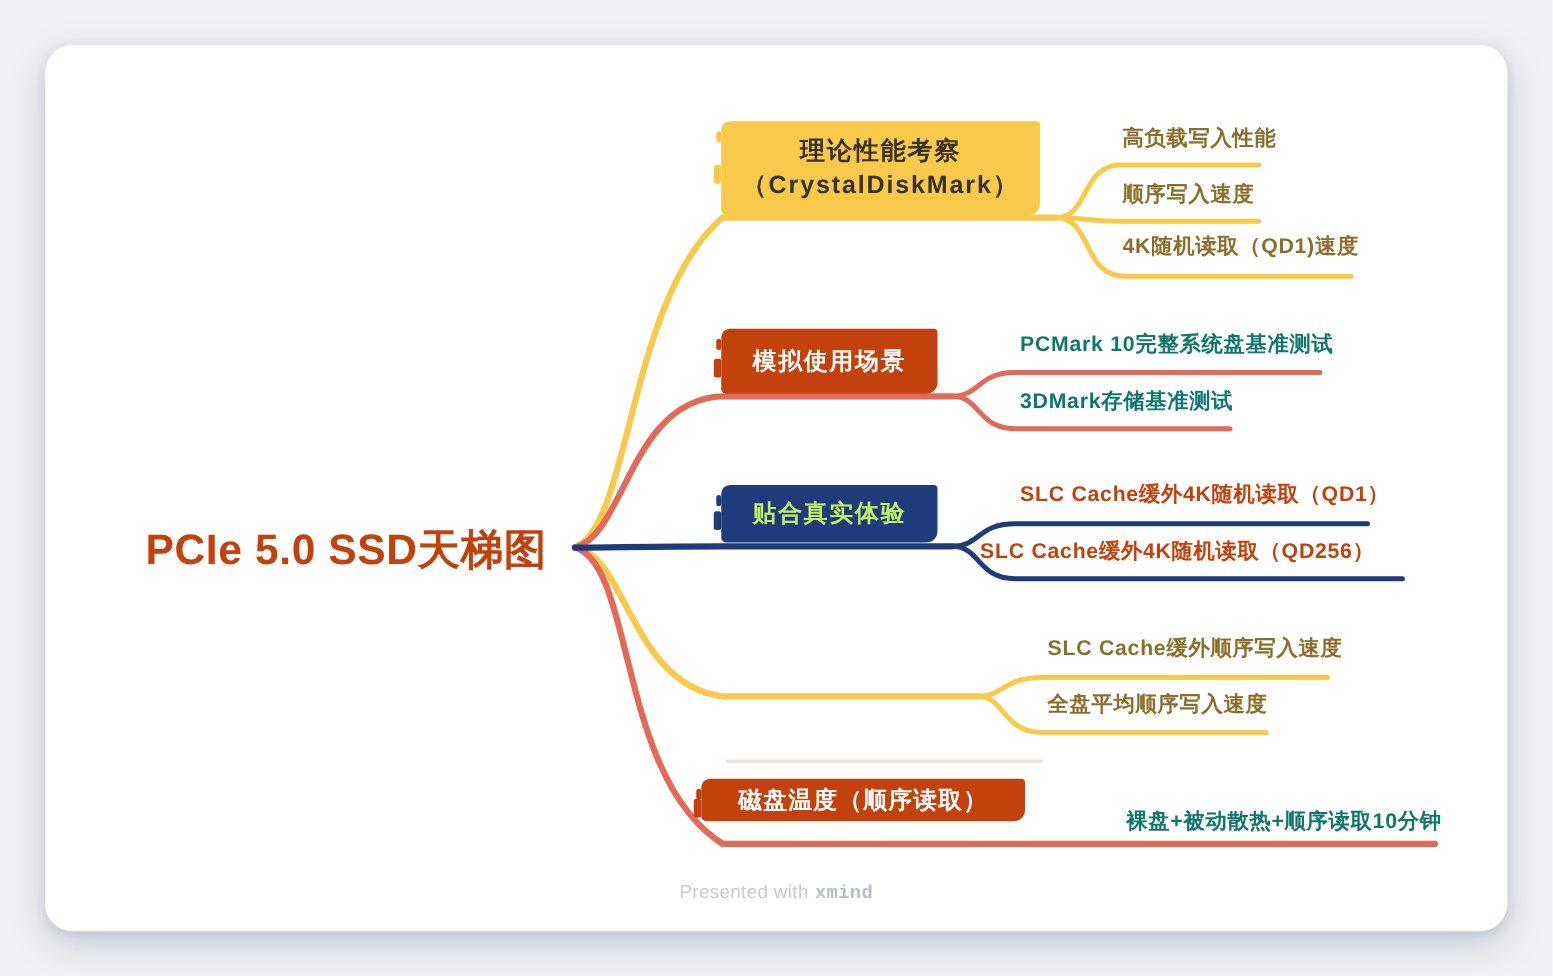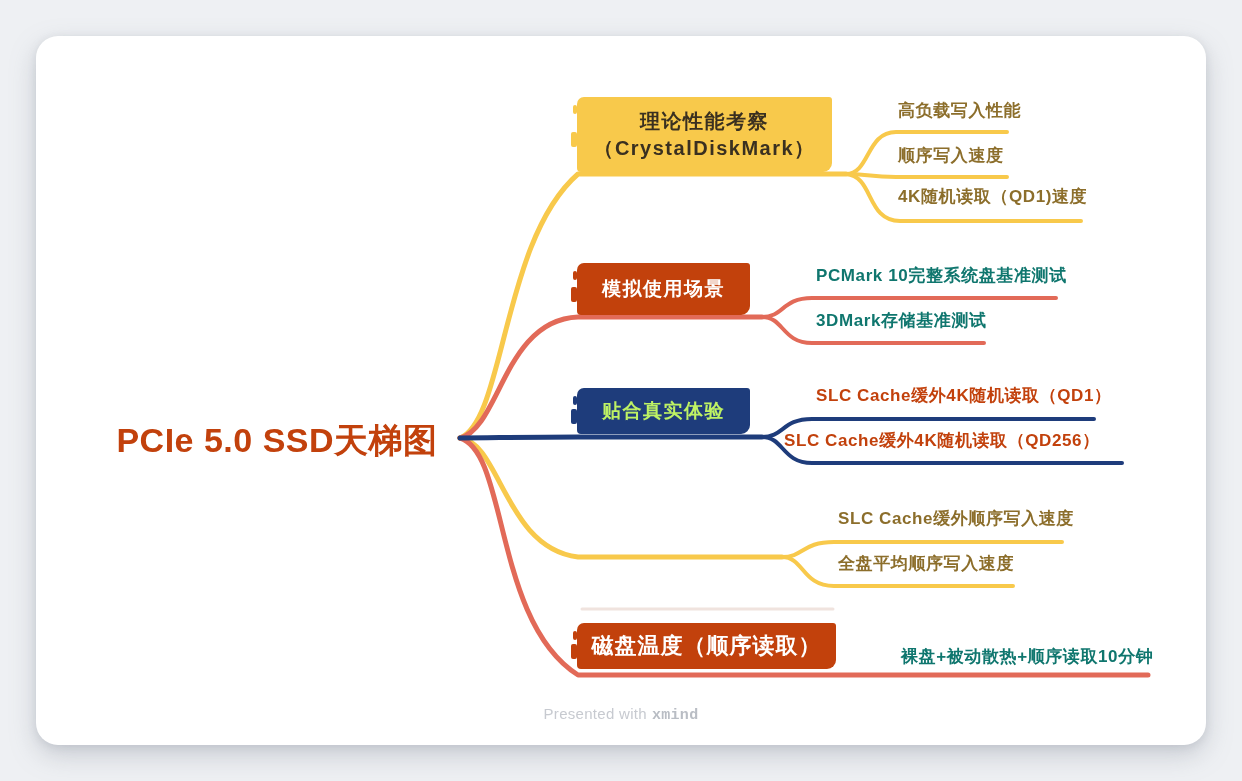--- a/index.html
+++ b/index.html
@@ -39,21 +39,21 @@
   .topic::after{
     content:"";position:absolute;border-radius:2px;background:inherit;
   }
   .topic::before{left:-6px;top:46%;width:6px;height:15px;}
   .topic::after {left:-4px;top:8px;width:4px;height:9px;}
 
   #topic-theory    {left:577px;top:97px; width:255px;height:75px;font-size:20px;line-height:27px;}
   #topic-simulation{left:577px;top:263px;width:173px;height:52px;font-size:19px;}
   #topic-real      {left:577px;top:388px;width:173px;height:46px;font-size:19px;}
   #topic-heavy     {left:577px;top:508px;width:194px;height:46px;font-size:19px;}
-  #topic-temp      {left:577px;top:623px;width:259px;height:46px;font-size:22px;letter-spacing:1px;}
+  #topic-temp      {left:561px;top:623px;width:259px;height:34px;font-size:19px;letter-spacing:1px;}
 
   .sub{
     position:absolute;font-size:17px;font-weight:600;
     white-space:nowrap;letter-spacing:.6px;cursor:default;
   }
   .sub.gold    {color:#8C6E2B;}
   .sub.coraltx {color:#0f766e;}
   .sub.navytx  {color:#c2410c;}
 
   #sub-1a{left:898px;top:99px;}

